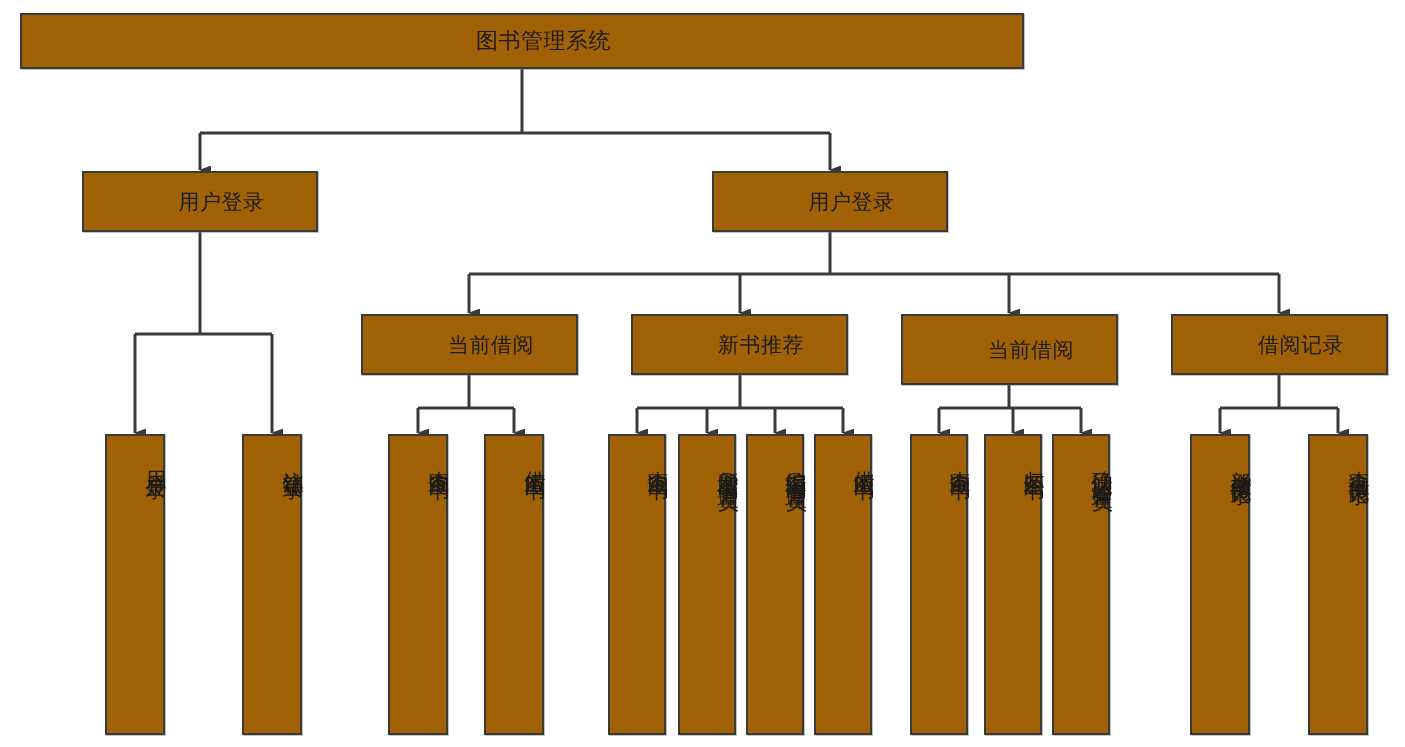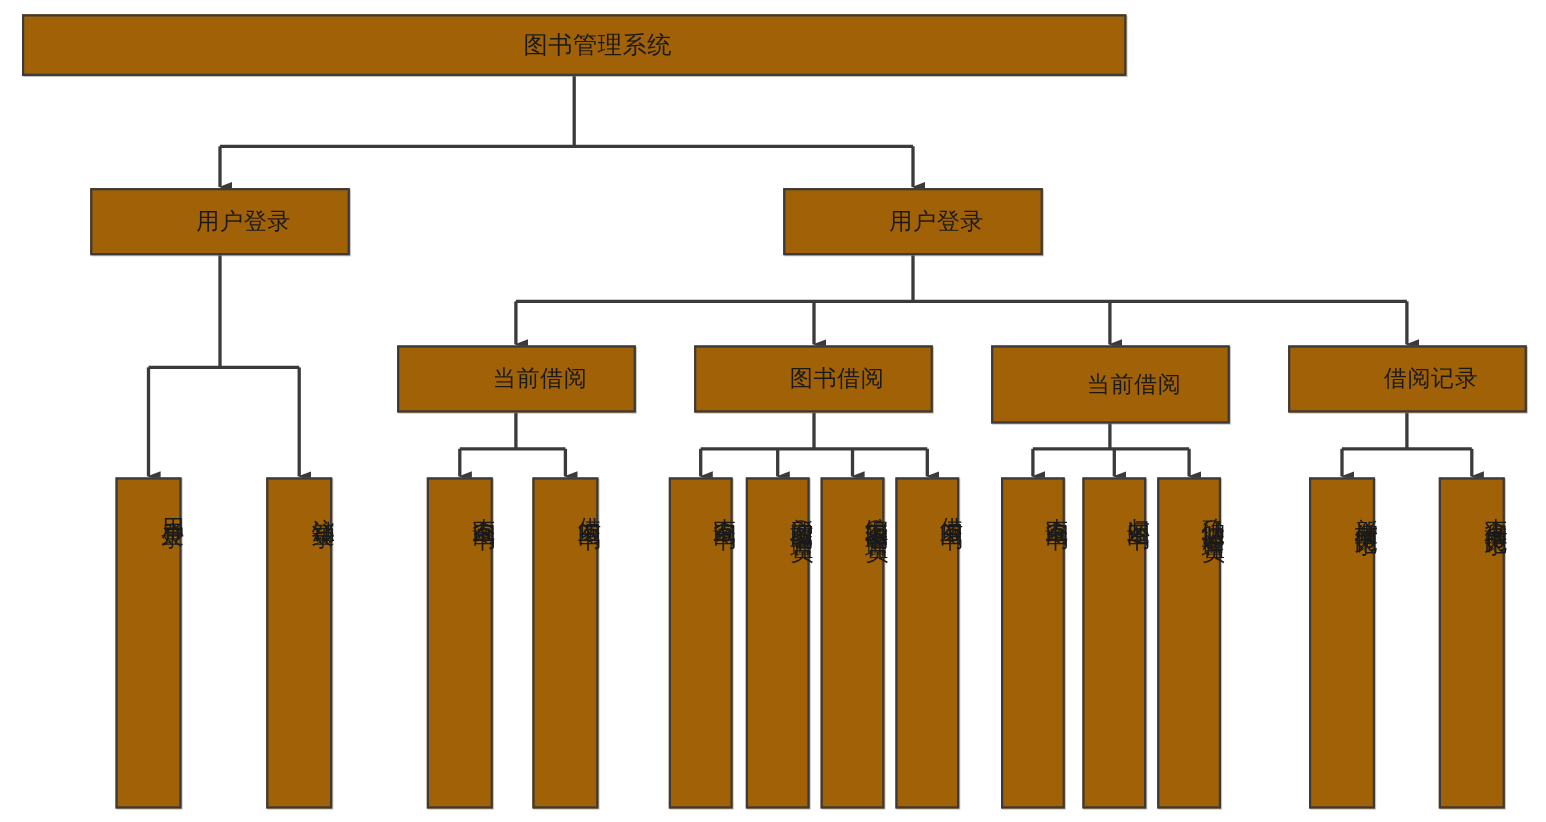--- a/index.html
+++ b/index.html
@@ -126,21 +126,21 @@
     <span class="node-label">用户登录</span>
   </div>
   <div class="node horizontal" style="left: 712px; top: 171px; width: 236px; height: 61px;">
     <span class="node-label">用户登录</span>
   </div>
 
   <div class="node horizontal" style="left: 361px; top: 314px; width: 217px; height: 61px;">
     <span class="node-label">当前借阅</span>
   </div>
   <div class="node horizontal" style="left: 631px; top: 314px; width: 217px; height: 61px;">
-    <span class="node-label">图书借阅</span>
+    <span class="node-label">新书推荐</span>
   </div>
   <div class="node horizontal" style="left: 901px; top: 314px; width: 217px; height: 71px;">
     <span class="node-label">当前借阅</span>
   </div>
   <div class="node horizontal" style="left: 1171px; top: 314px; width: 217px; height: 61px; align-items: center;">
     <span class="node-label">借阅记录</span>
   </div>
 
   <div class="node vertical" style="left: 105px; top: 434px; width: 60px; height: 301px;">
     <span class="node-label">用户登录</span>

